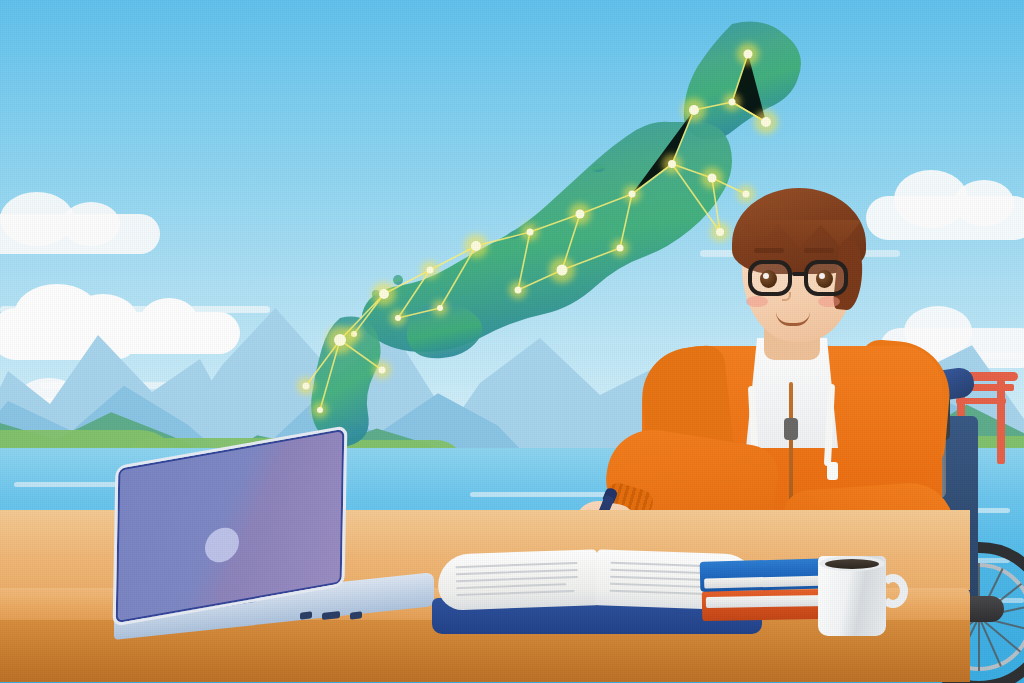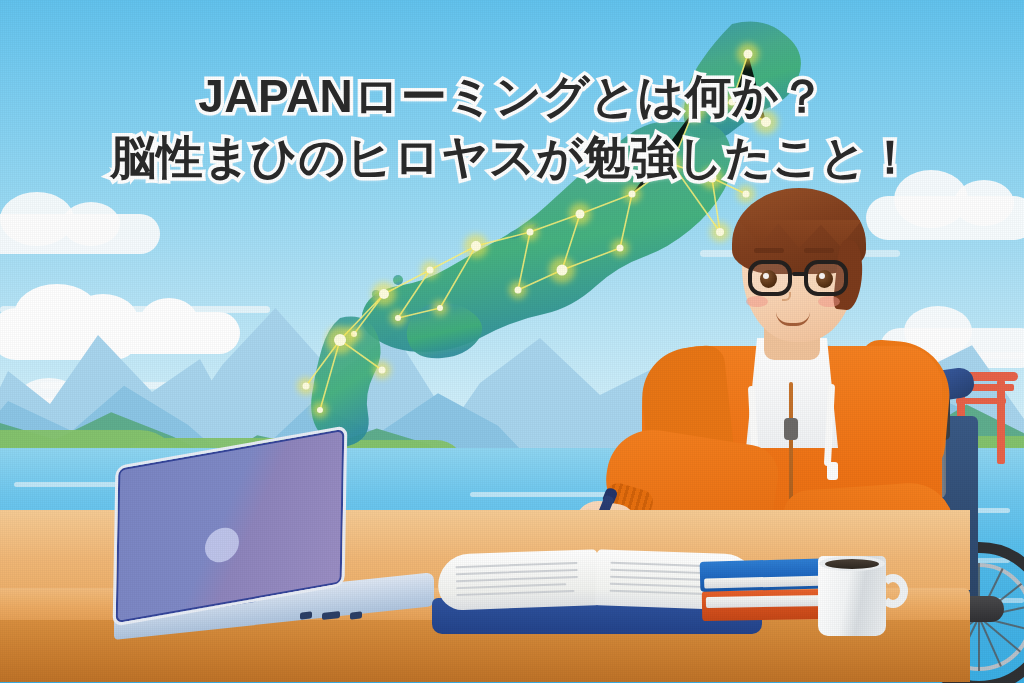--- a/index.html
+++ b/index.html
@@ -537,19 +537,15 @@
       </div>
   </div>
 
   <div id="mug">
     <div id="mughandle"></div>
     <div id="mugbody"></div>
     <div id="mugrim"></div>
     <div id="mugcoffee"></div>
   </div>
 
-  <div id="title">
-    <span class="tline" id="tl1">JAPANローミングとは何か？</span>
-    <span class="tline" id="tl2">脳性まひのヒロヤスが勉強したこと！</span>
-  </div>
 
   <div id="grain"></div>
 </div>
 
 </body></html>

